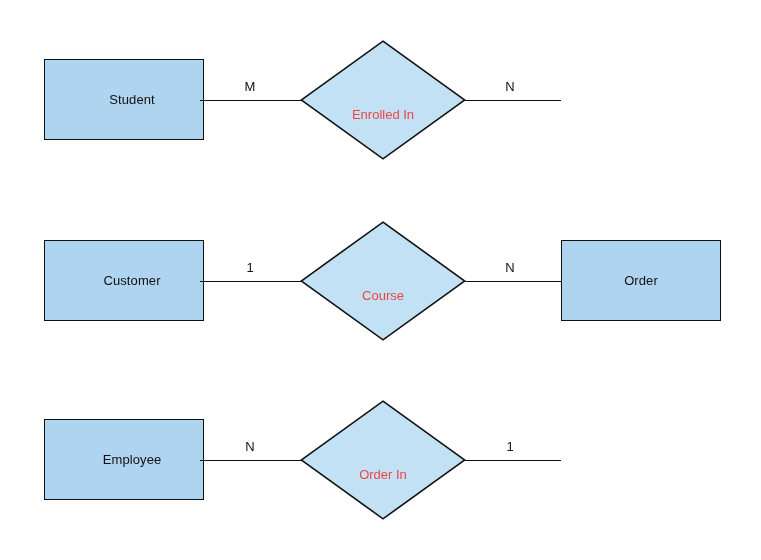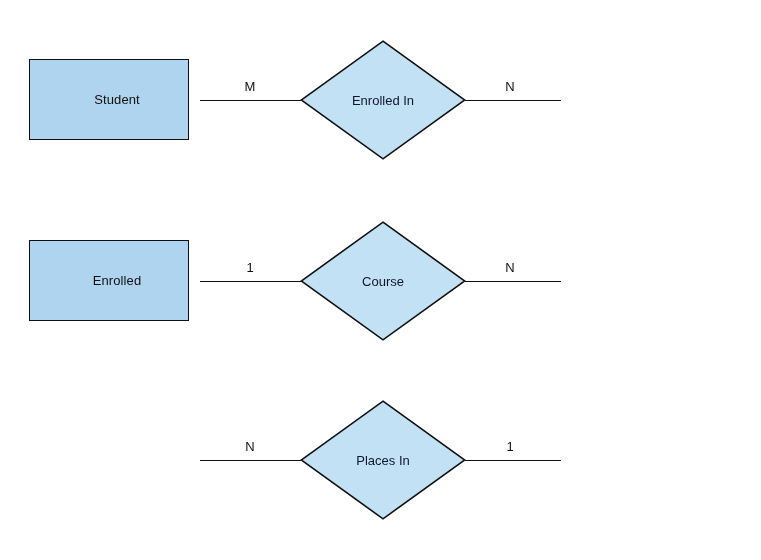--- a/index.html
+++ b/index.html
@@ -28,21 +28,21 @@
     position: absolute;
     width: 160px;
     height: 81px;
     background: #aed4ef;
     border: 1.6px solid #101010;
     box-sizing: border-box;
     display: flex;
     align-items: center;
     justify-content: center;
   }
-  .entity.left  { left: 29px;  top: 39px; padding-left: 16px; }
+  .entity.left  { left: 44px;  top: 39px; padding-left: 16px; }
   .entity.right { left: 561px; top: 39px; }
   .entity-label {
     font-size: 13px;
     color: #111111;
     letter-spacing: 0.1px;
     line-height: 1;
     text-align: center;
     white-space: nowrap;
   }
   
@@ -55,28 +55,28 @@
   }
   .relationship svg {
     position: absolute;
     left: 0;
     top: 0;
     display: block;
   }
   .rel-label {
     position: absolute;
     left: 0;
-    top: 0;
+    top: 14px;
     width: 166px;
     height: 120px;
     display: flex;
     align-items: center;
     justify-content: center;
     font-size: 13px;
-    color: #0f172a;
+    color: #ef4444;
     line-height: 1;
     white-space: nowrap;
     pointer-events: none;
   }
   
   .connector {
     position: absolute;
     height: 0;
     border-top: 1.4px solid #101010;
     top: 80px;
@@ -120,52 +120,58 @@
 
     <div class="connector right-conn"></div>
 
     <div class="cardinality card-right">N</div>
 
   </div>
 
   <div class="er-row" style="top:201px;">
 
     <div class="entity left">
-      <span class="entity-label">Enrolled</span>
+      <span class="entity-label">Customer</span>
     </div>
 
     <div class="connector left-conn"></div>
 
     <div class="cardinality card-left">1</div>
 
     <div class="relationship">
       <svg width="166" height="120" viewBox="0 0 166 120">
         <polygon points="83,1.2 164.8,60 83,118.8 1.2,60" fill="#c3e1f5" stroke="#101010" stroke-width="1.6"></polygon>
       </svg>
       <span class="rel-label">Course</span>
     </div>
 
     <div class="connector right-conn"></div>
 
     <div class="cardinality card-right">N</div>
 
+    <div class="entity right">
+      <span class="entity-label">Order</span>
+    </div>
   </div>
 
   <div class="er-row" style="top:380px;">
 
+    <div class="entity left">
+      <span class="entity-label">Employee</span>
+    </div>
 
     <div class="connector left-conn"></div>
 
     <div class="cardinality card-left">N</div>
 
     <div class="relationship">
       <svg width="166" height="120" viewBox="0 0 166 120">
         <polygon points="83,1.2 164.8,60 83,118.8 1.2,60" fill="#c3e1f5" stroke="#101010" stroke-width="1.6"></polygon>
       </svg>
-      <span class="rel-label">Places In</span>
+      <span class="rel-label">Order In</span>
     </div>
 
     <div class="connector right-conn"></div>
 
     <div class="cardinality card-right">1</div>
 
   </div>
 
 </div>
 

